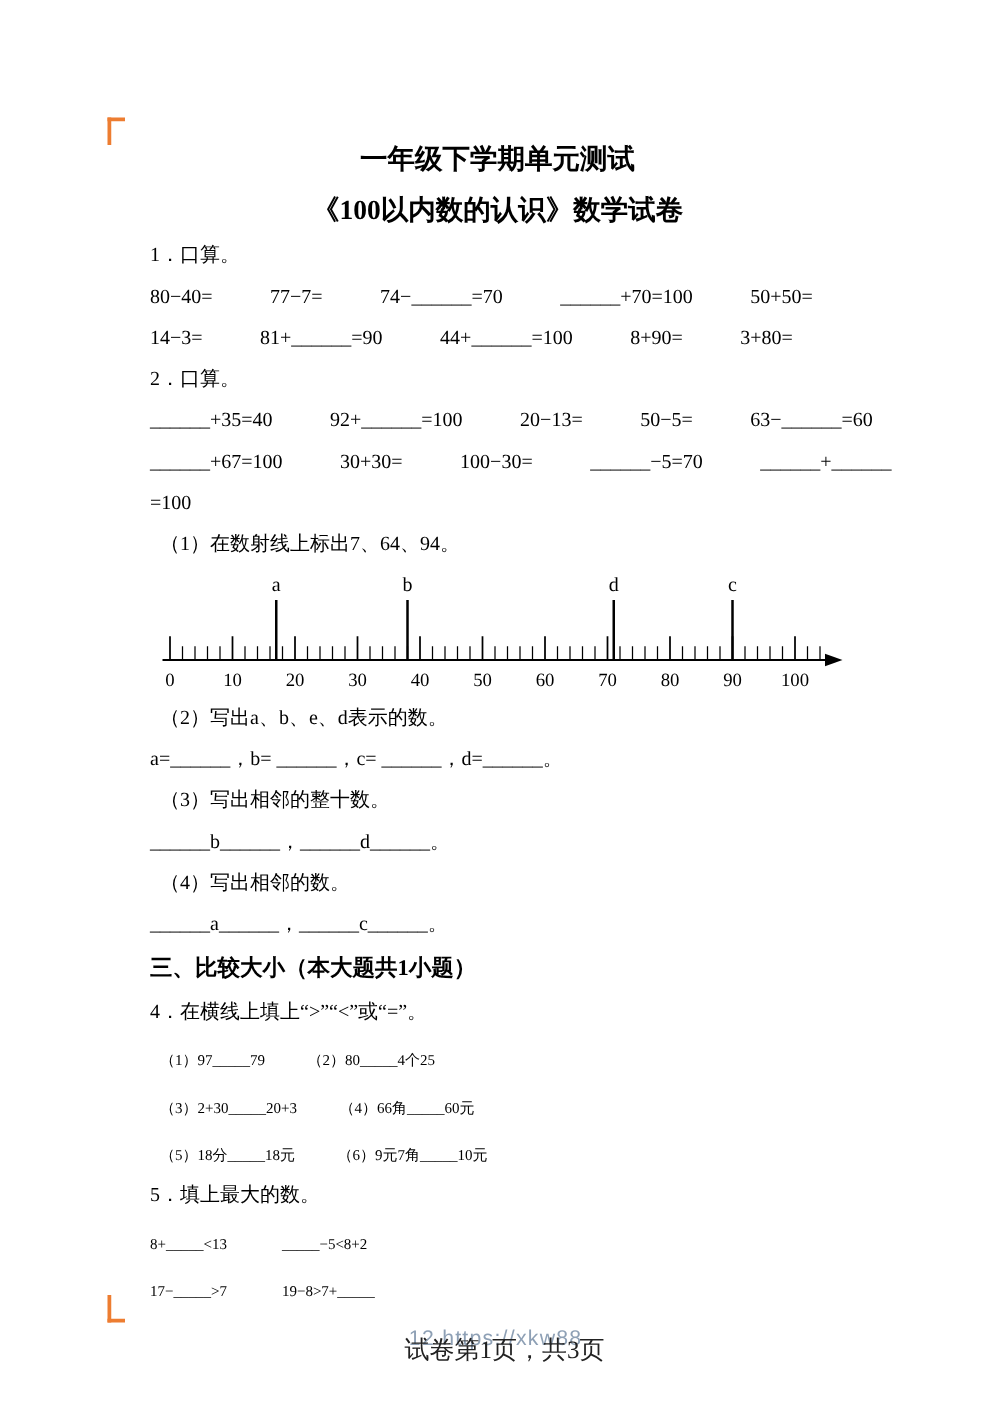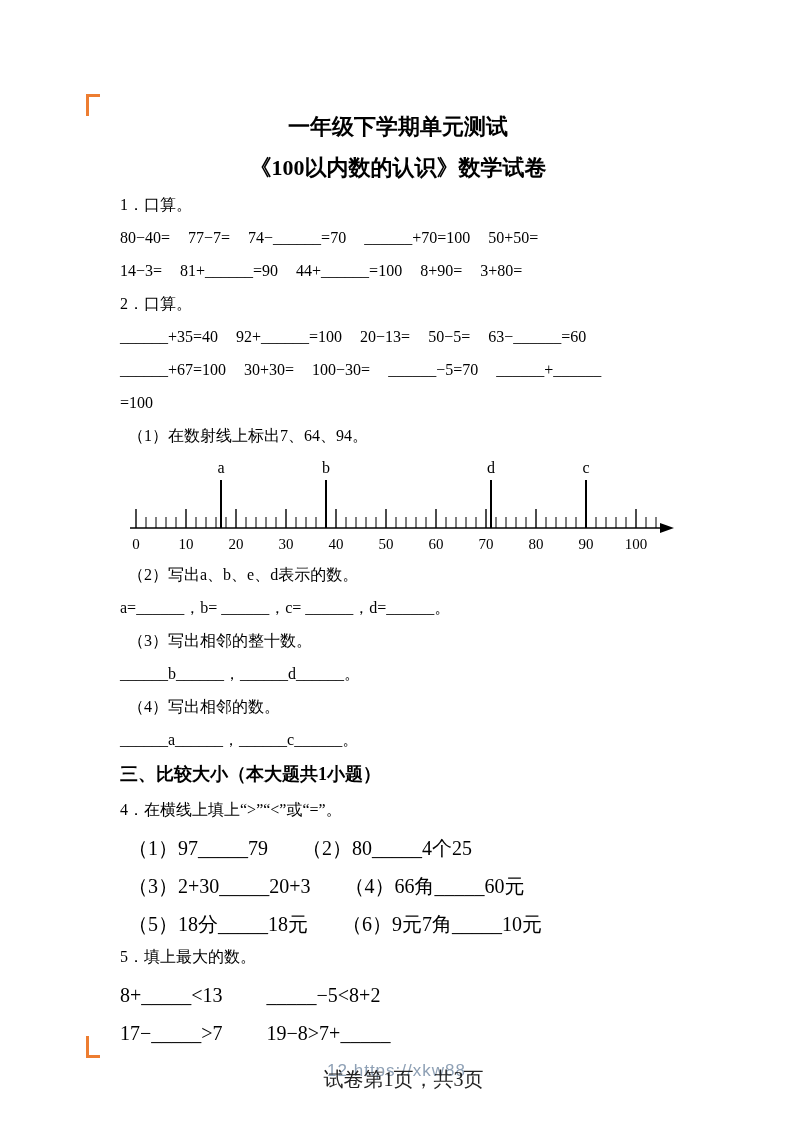--- a/index.html
+++ b/index.html
@@ -18,22 +18,22 @@
   .corner-tl { left: 86px; top: 94px;  border-left: 3px solid #ED7D31; border-top: 3px solid #ED7D31; }
   .corner-bl { left: 86px; bottom: 64px; border-left: 3px solid #ED7D31; border-bottom: 3px solid #ED7D31; }
 
   .content { position: absolute; left: 120px; top: 112px; width: 556px; }
 
   .title { text-align: center; font-size: 22px; font-weight: bold; line-height: 30px; margin: 0 0 11px 0; }
 
   .line { font-size: 16px; line-height: 22px; margin: 0 0 11px 0; white-space: nowrap; }
   .indent { margin-left: 8px; }
 
-  .expr-row { display: flex; gap: 18px; font-size: 16px; line-height: 22px; margin: 0 0 11px 0; white-space: nowrap; align-items: center; }
-  .pair-row { display: flex; gap: 44px; font-size: 20px; line-height: 22px; margin: 16px 0 11px 0; white-space: nowrap; }
+  .expr-row { display: flex; gap: 46px; font-size: 16px; line-height: 22px; margin: 0 0 11px 0; white-space: nowrap; align-items: center; }
+  .pair-row { display: flex; gap: 44px; font-size: 12px; line-height: 22px; margin: 16px 0 11px 0; white-space: nowrap; }
   .pair-row.indent { margin-left: 8px; gap: 34px; }
 
   .section-heading { font-size: 18px; font-weight: bold; line-height: 24px; margin: 4px 0 13px 0; }
 
   .figure { margin: 2px 0 8px 2px; height: 98px; }
 
   .footer { position: absolute; left: 0; right: 0; bottom: 30px; text-align: center; height: 26px; padding-left: 14px; }
   .watermark {
     position: absolute; left: 50%; top: -5px; transform: translateX(-50%);
     color: #8ea0b5; font-size: 17px; letter-spacing: 1px; z-index: 0;

